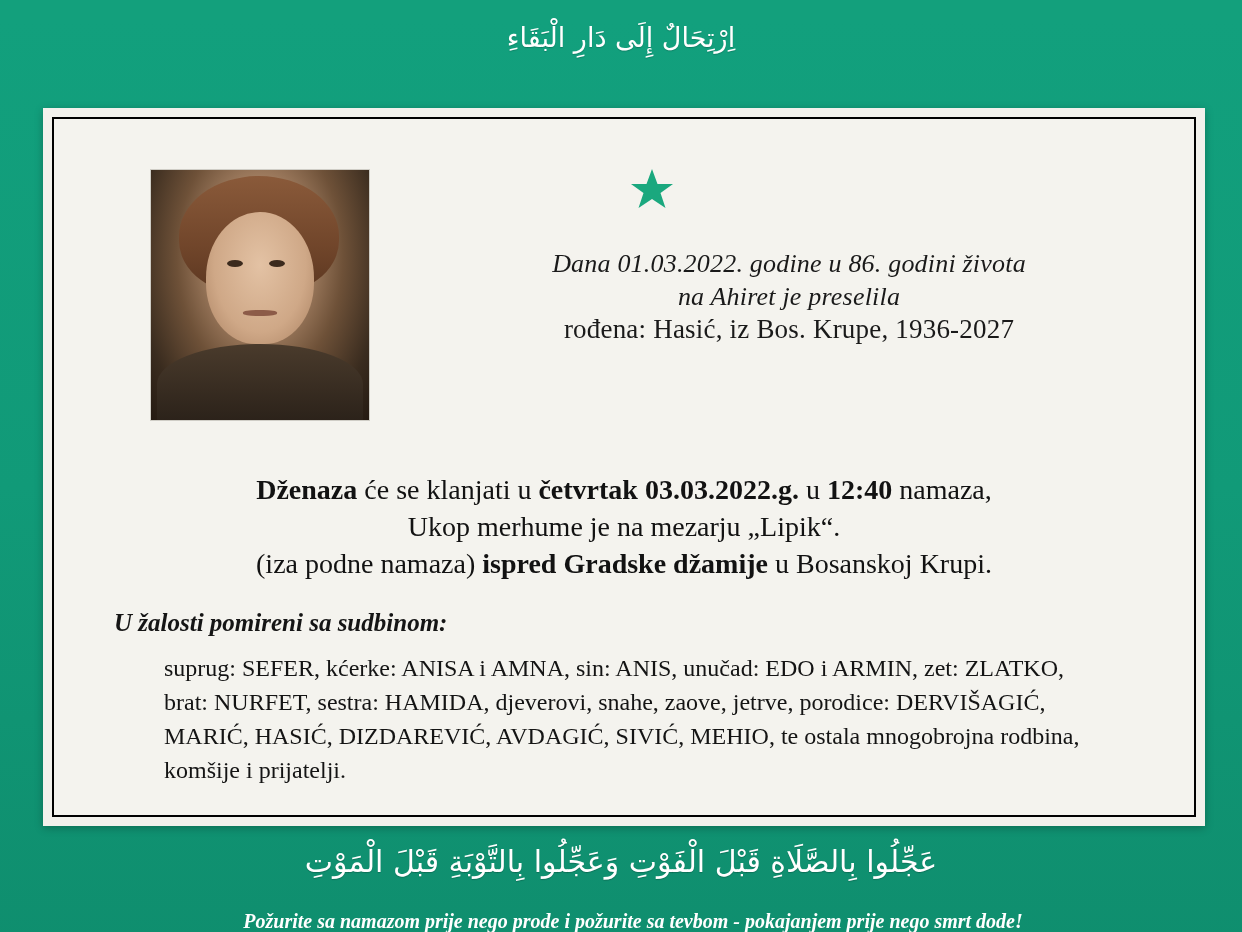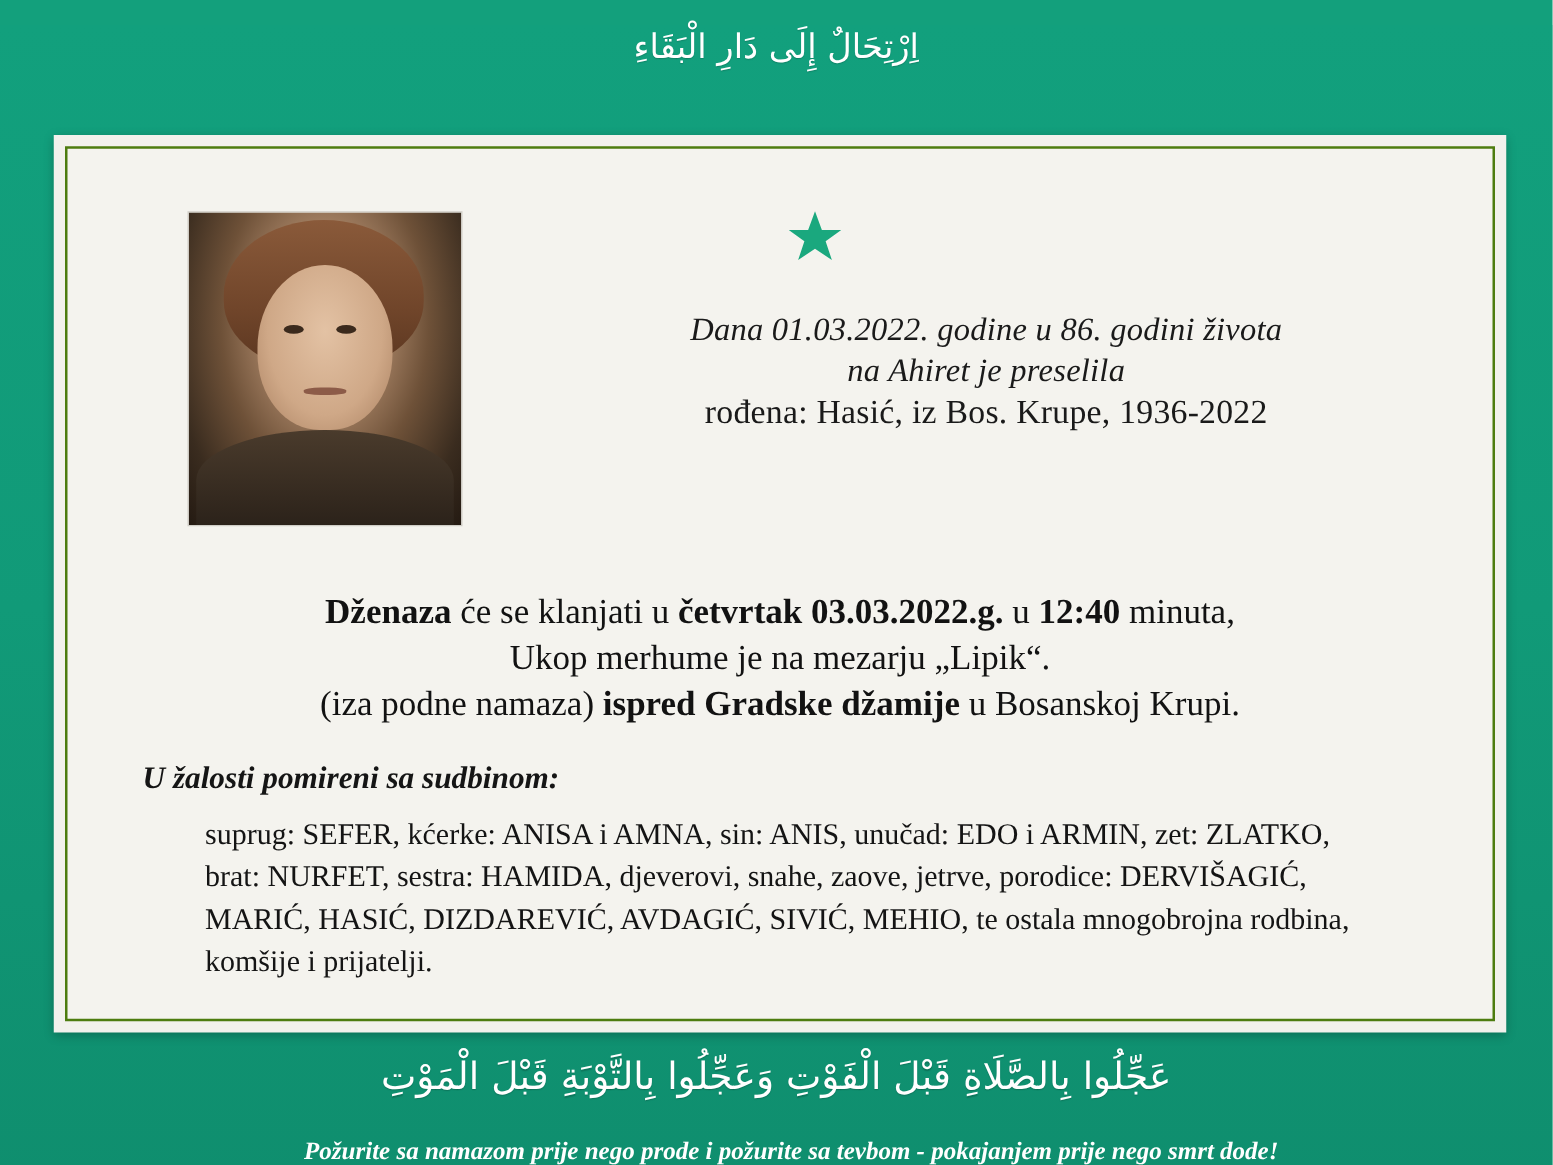--- a/index.html
+++ b/index.html
@@ -44,21 +44,21 @@
     height: 718px;
     background: #f2f1ec;
     box-shadow: 0 2px 8px rgba(0,0,0,0.25);
     box-sizing: border-box;
     padding: 9px;
   }
   .card-inner {
     position: relative;
     width: 100%;
     height: 100%;
-    border: 2px solid #4d7c0f;
+    border: 2px solid #000000;
     box-sizing: border-box;
     background: #f4f3ee;
     overflow: hidden;
   }
   
   .crescent-wrap {
     position: absolute;
     top: 18px;
     left: 0;
     width: 100%;
@@ -232,26 +232,26 @@
         <div class="face"></div>
         <div class="eye l"></div>
         <div class="eye r"></div>
         <div class="mouth"></div>
         <div class="body"></div>
       </div>
 
       <div class="head-text">
         <div class="line-ital">Dana 01.03.2022. godine u 86. godini života</div>
         <div class="line-ital">na Ahiret je preselila</div>
-        <div class="born">rođena: Hasić,   iz Bos. Krupe,   1936-2022</div>
+        <div class="born">rođena: Hasić,   iz Bos. Krupe,   1936-2027</div>
       </div>
 
       <div class="janaza">
         <div>
-          <b>Dženaza</b><span> će se klanjati u </span><b>četvrtak 03.03.2022.g.</b><span> u </span><b>12:40</b><span> minuta,</span>
+          <b>Dženaza</b><span> će se klanjati u </span><b>četvrtak 03.03.2022.g.</b><span> u </span><b>12:40</b><span> namaza,</span>
         </div>
         <div>Ukop merhume je na mezarju „Lipik“.</div>
         <div>
           <span>(iza podne namaza) </span><b>ispred Gradske džamije</b><span> u Bosanskoj Krupi.</span>
         </div>
       </div>
 
       <div class="mourn-title">U žalosti pomireni sa sudbinom:</div>
       <div class="mourn-body">suprug: SEFER, kćerke: ANISA i AMNA, sin: ANIS, unučad: EDO i ARMIN, zet: ZLATKO, brat: NURFET, sestra: HAMIDA, djeverovi, snahe, zaove, jetrve, porodice: DERVIŠAGIĆ, MARIĆ, HASIĆ, DIZDAREVIĆ, AVDAGIĆ, SIVIĆ, MEHIO, te ostala mnogobrojna rodbina, komšije i prijatelji.</div>
 

